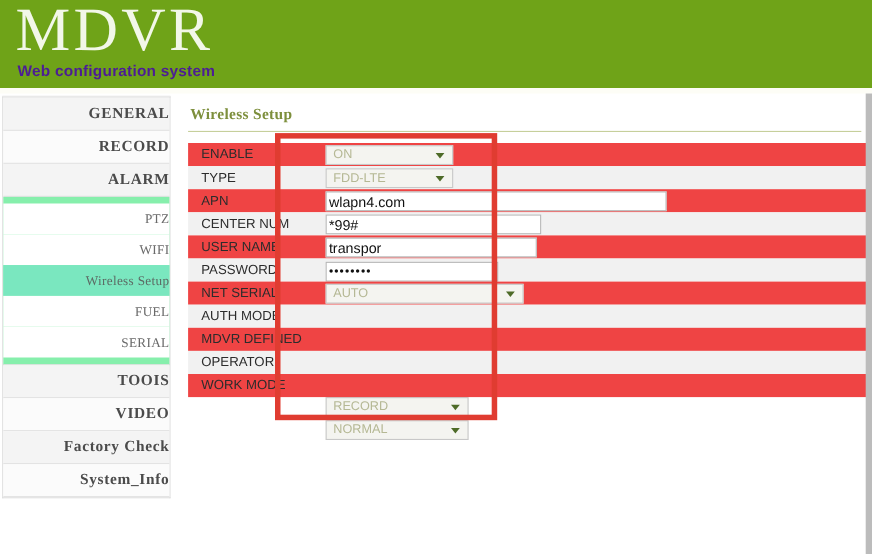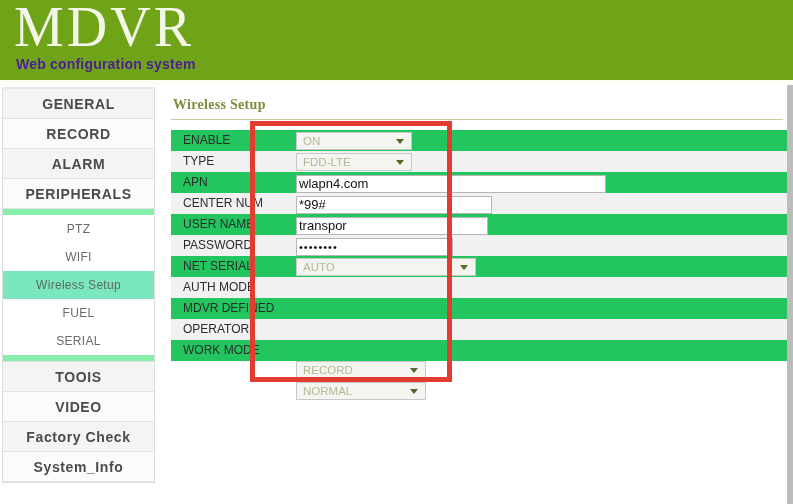--- a/index.html
+++ b/index.html
@@ -60,22 +60,22 @@
     top: 87px;
     width: 153px;
     background: #ffffff;
     border: 1px solid #dcdcdc;
     border-top: 2px solid #e9e9e9;
     box-sizing: border-box;
   }
   .nav-main, .nav-sub {
     box-sizing: border-box;
     width: 100%;
-    text-align: center;
-    font-family: Liberation Sans, sans-serif;
+    text-align: right;
+    font-family: Liberation Serif, serif;
     color: #4b4b4b;
     cursor: pointer;
     white-space: nowrap;
     overflow: hidden;
   }
   .nav-main {
     height: 30px;
     line-height: 30px;
     font-size: 14px;
     font-weight: 700;
@@ -132,21 +132,21 @@
 
   #form-rows {
     position: absolute;
     left: 8px;
     top: 43px;
     width: 617px;
   }
   .form-row {
     position: relative;
     height: 21px;
-    background: #22c55e;
+    background: #ef4444;
   }
   .form-row.striped { background: #f1f1f1; }
   .row-label {
     position: absolute;
     left: 12px;
     top: 0;
     height: 21px;
     line-height: 21px;
     font-size: 12px;
     color: #2c2c2c;
@@ -246,23 +246,20 @@
 
   <div class="nav-main">
     <span>GENERAL</span>
   </div>
   <div class="nav-main alt">
     <span>RECORD</span>
   </div>
   <div class="nav-main">
     <span>ALARM</span>
   </div>
-  <div class="nav-main alt">
-    <span>PERIPHERALS</span>
-  </div>
 
   <div class="nav-subgroup">
     <div class="nav-sub">
       <span>PTZ</span>
     </div>
     <div class="nav-sub">
       <span>WIFI</span>
     </div>
     <div class="nav-sub active">
       <span>Wireless Setup</span>

